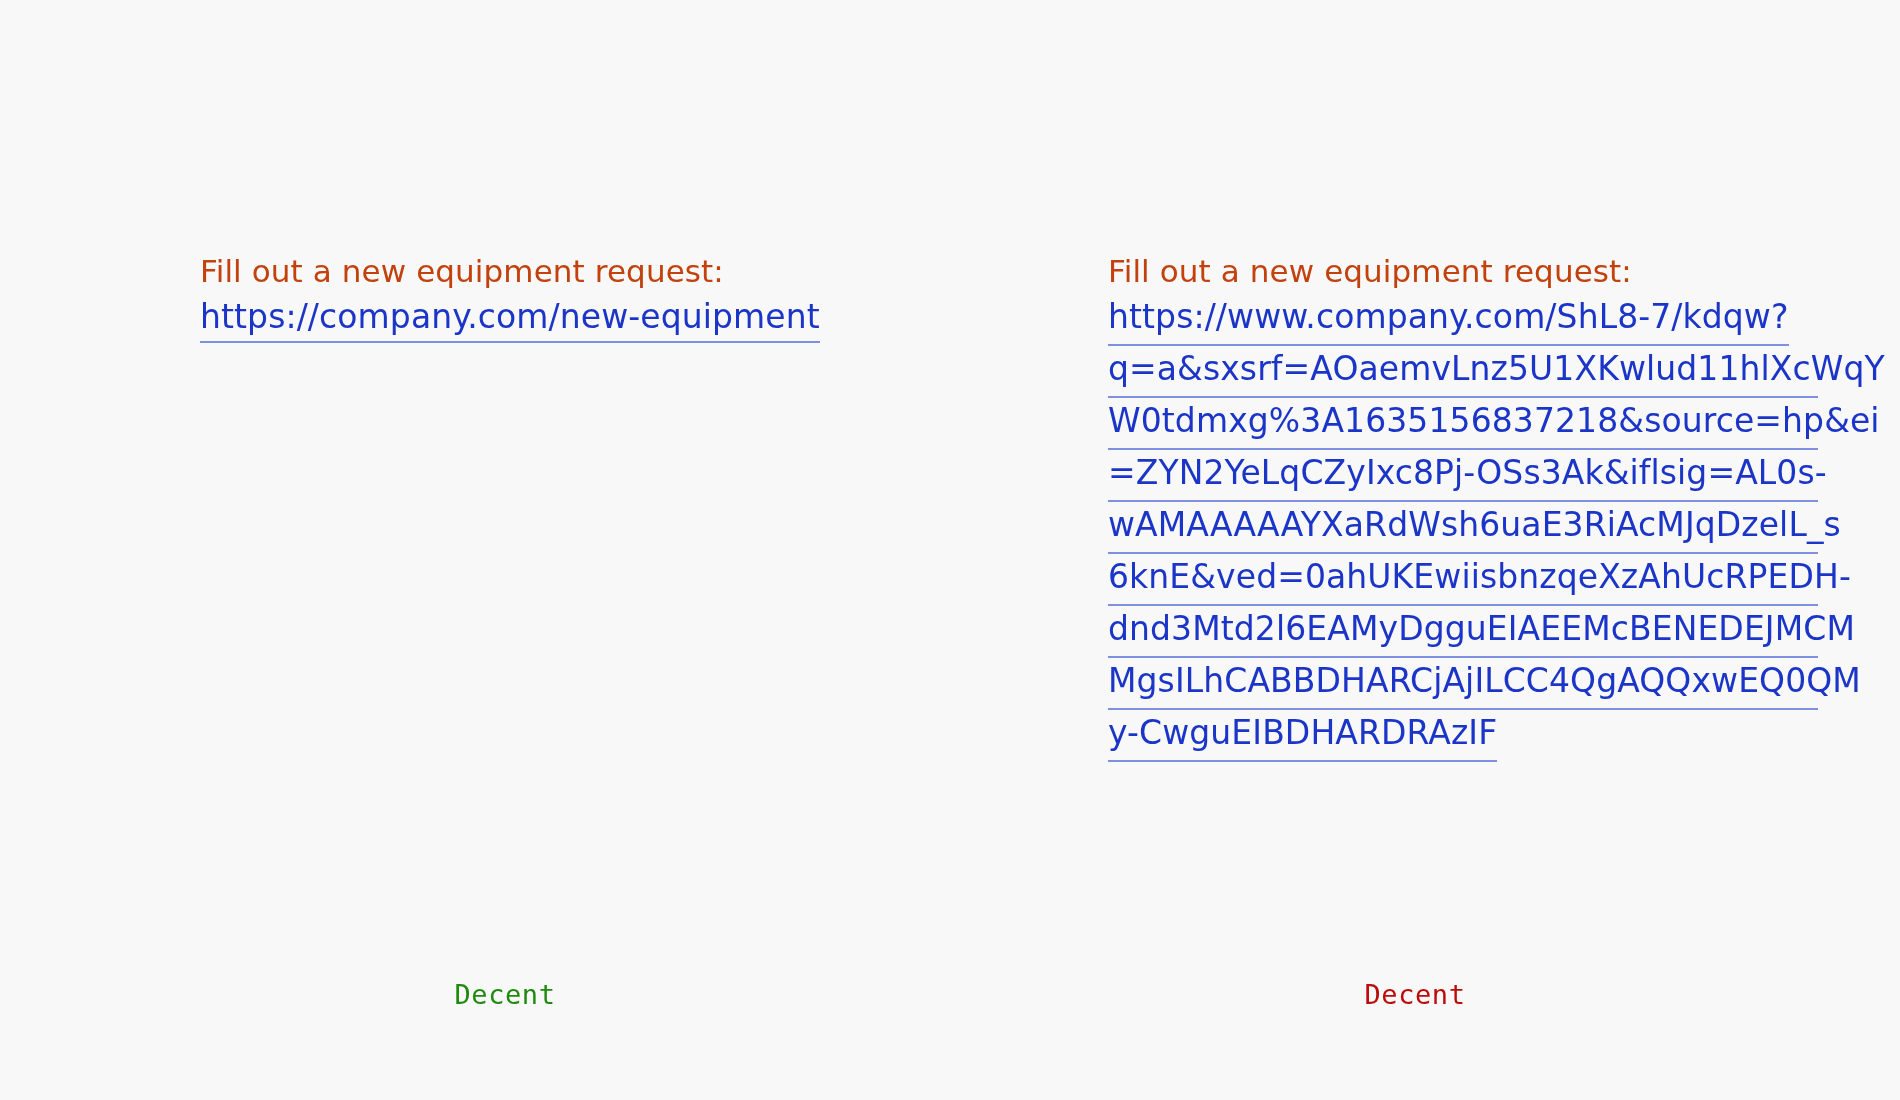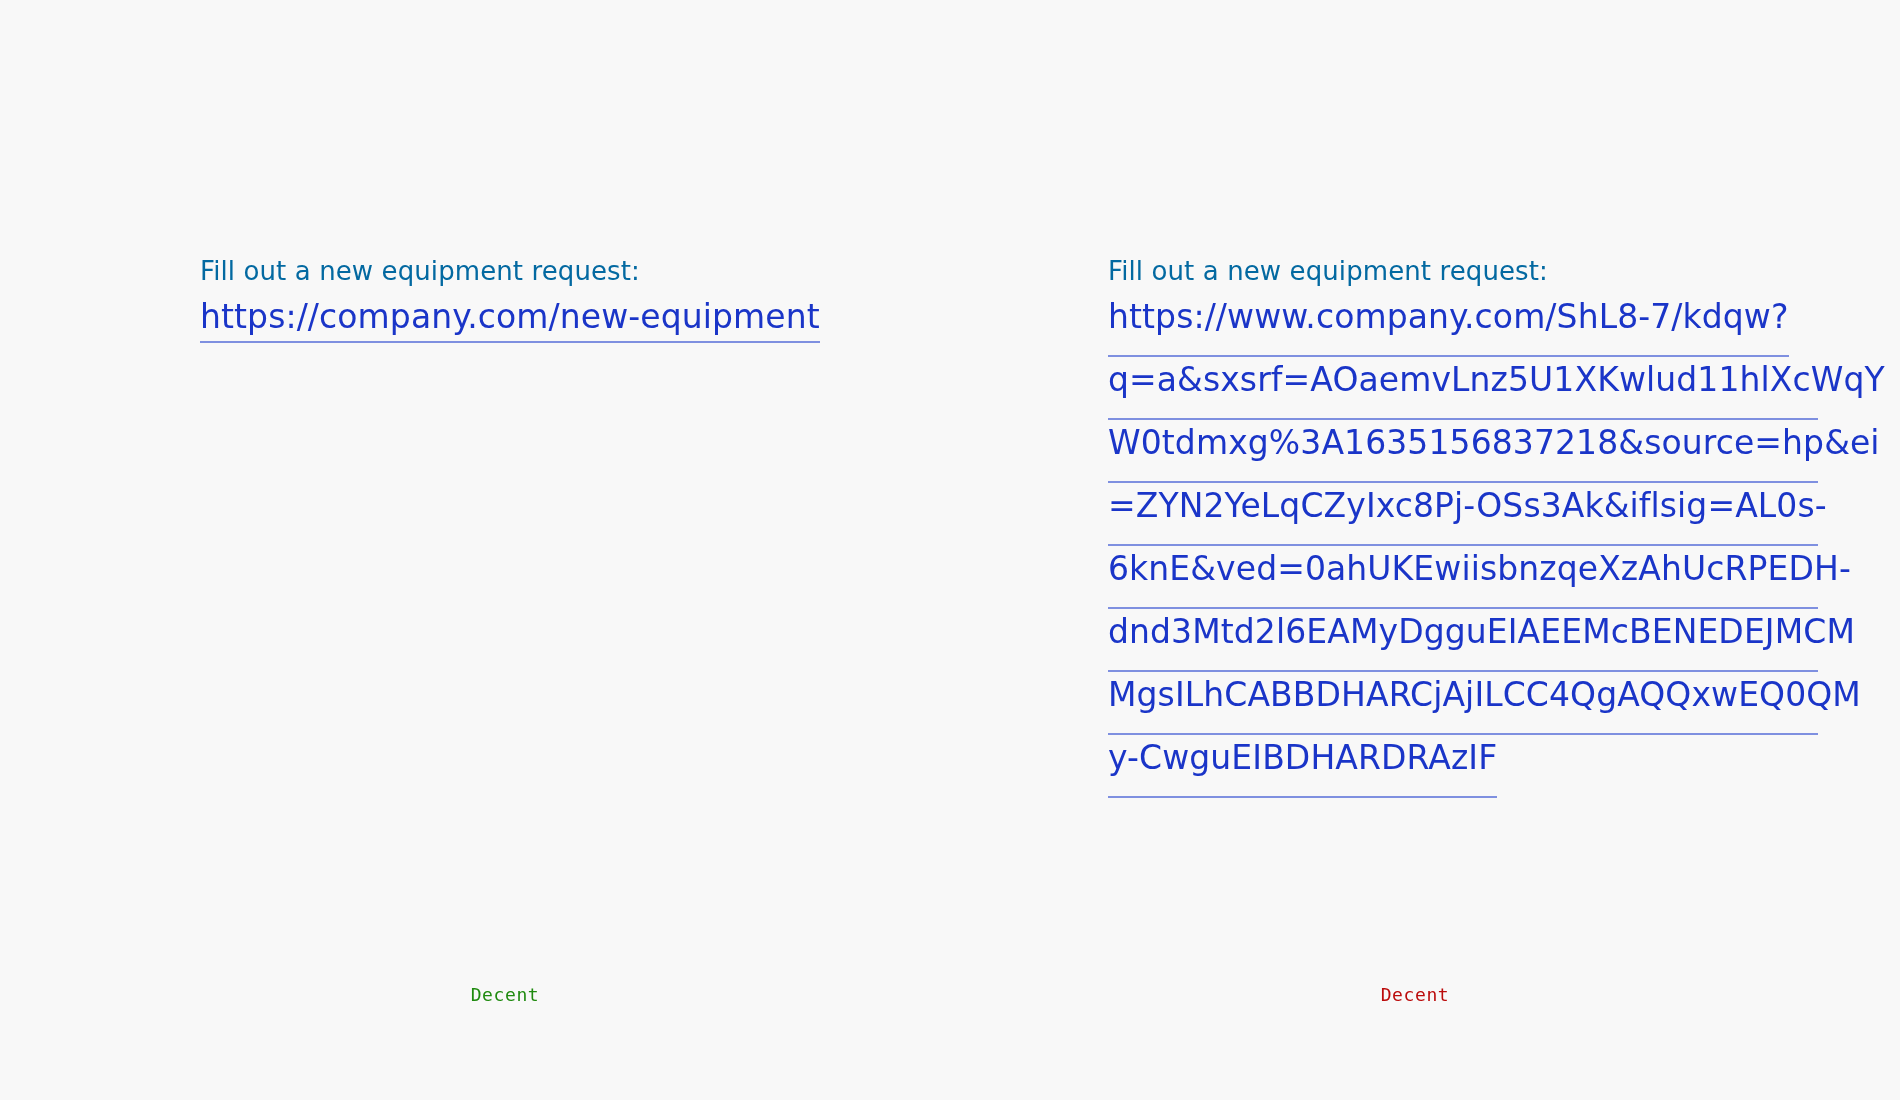--- a/index.html
+++ b/index.html
@@ -23,23 +23,23 @@
 
   
   .column {
     position: absolute;
     top: 248px;
   }
   .column.left  { left: 200px;  width: 640px; }
   .column.right { left: 1108px; width: 710px; }
 
   .prompt-line {
-    font-size: 26px;
+    font-size: 31px;
     line-height: 46px;
-    color: #0369a1;
+    color: #c2410c;
     letter-spacing: 0.1px;
     white-space: nowrap;
   }
 
   .link {
     display: block;
     font-size: 33px;
     line-height: 46px;
     color: #1a35c8;
     letter-spacing: 0.1px;
@@ -57,30 +57,30 @@
 
   
   .link.long {
     width: 100%;
   }
   .link.long .wrap-line {
     display: block;
     width: max-content;
     max-width: 100%;
     border-bottom: 2px solid #7f90e0;
-    padding-bottom: 15px;
+    padding-bottom: 4px;
     white-space: pre;
   }
 
   
   .verdict {
     position: absolute;
     top: 978px;
     font-family: "DejaVu Sans Mono", monospace;
-    font-size: 18px;
+    font-size: 27px;
     line-height: 34px;
     letter-spacing: 0.6px;
     white-space: nowrap;
     transform: translateX(-50%);
   }
   .verdict.decent  { left: 505px;  color: #1f8a0f; }
   .verdict.naughty { left: 1415px; color: #bb0b0b; }
 </style>
 </head>
 <body>
@@ -94,20 +94,21 @@
     </a>
   </div>
 
   <div class="column right">
     <div class="prompt-line">Fill out a new equipment request:</div>
     <a class="link long" href="#">
       <span class="wrap-line">https://www.company.com/ShL8-7/kdqw?</span>
       <span class="wrap-line">q=a&amp;sxsrf=AOaemvLnz5U1XKwlud11hlXcWqY</span>
       <span class="wrap-line">W0tdmxg%3A1635156837218&amp;source=hp&amp;ei</span>
       <span class="wrap-line">=ZYN2YeLqCZyIxc8Pj-OSs3Ak&amp;iflsig=AL0s-</span>
+      <span class="wrap-line">wAMAAAAAYXaRdWsh6uaE3RiAcMJqDzelL_s</span>
       <span class="wrap-line">6knE&amp;ved=0ahUKEwiisbnzqeXzAhUcRPEDH-</span>
       <span class="wrap-line">dnd3Mtd2l6EAMyDgguEIAEEMcBENEDEJMCM</span>
       <span class="wrap-line">MgsILhCABBDHARCjAjILCC4QgAQQxwEQ0QM</span>
       <span class="wrap-line">y-CwguEIBDHARDRAzIF</span>
     </a>
   </div>
 
   <div class="verdict decent">Decent</div>
 
   <div class="verdict naughty">Decent</div>

